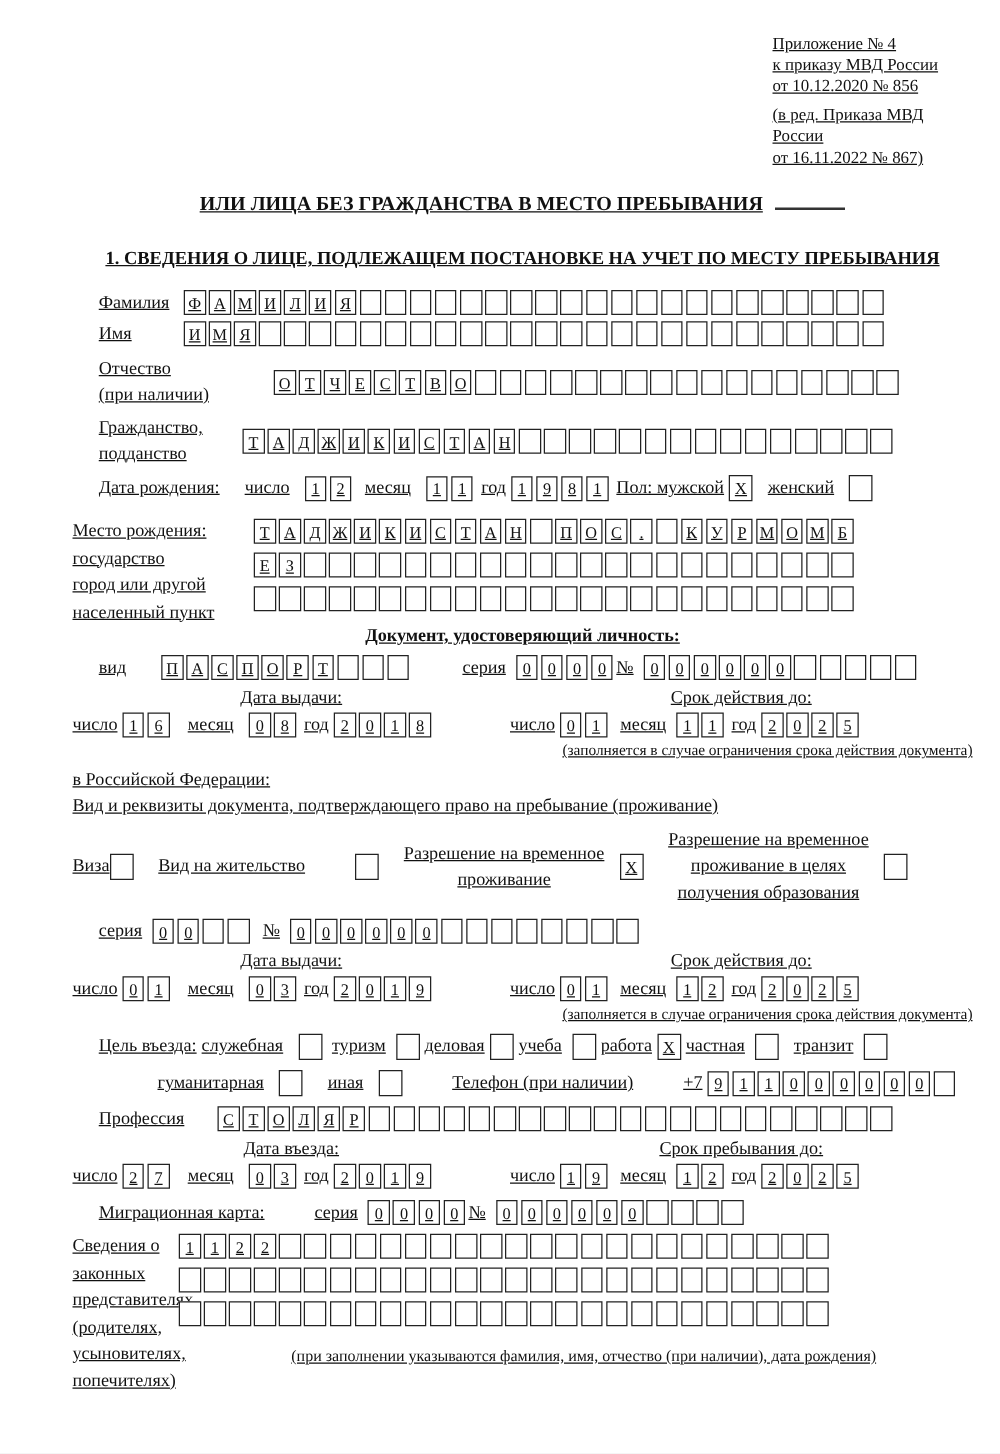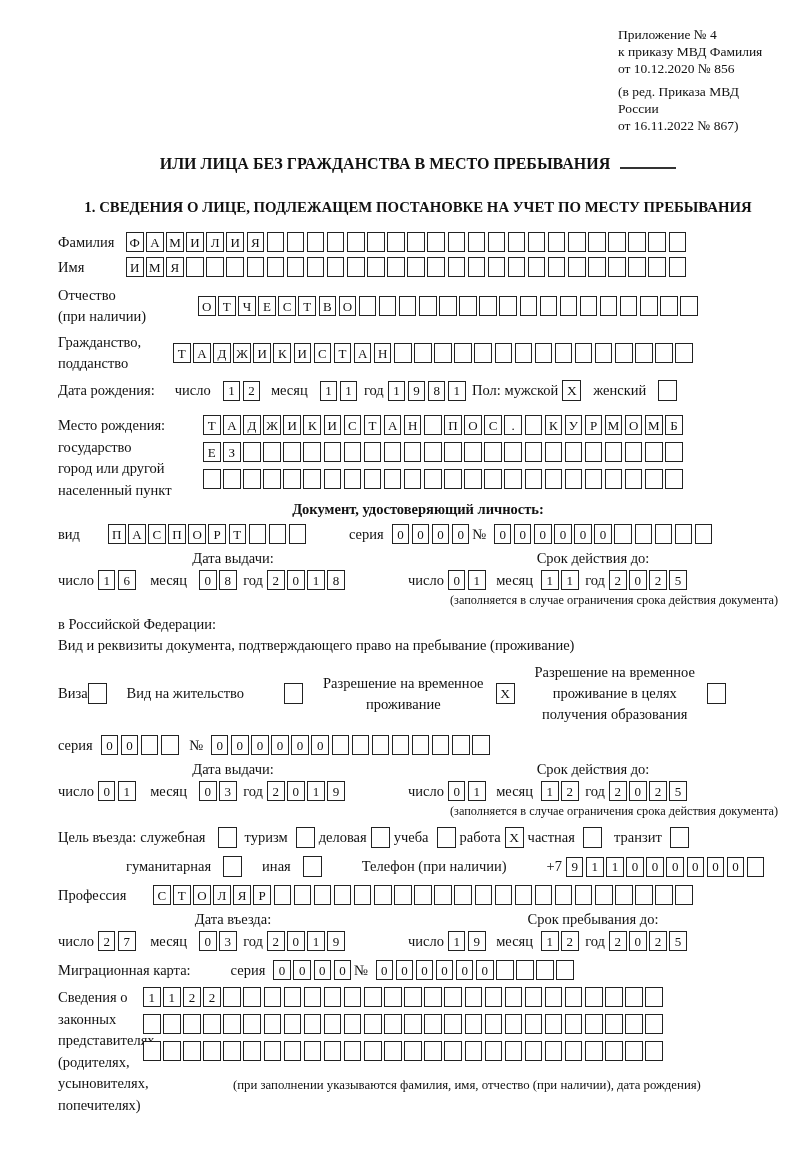--- a/index.html
+++ b/index.html
@@ -1,31 +1,31 @@
 <!DOCTYPE html>
 <html><head>
 <meta charset="utf-8">
 <style>
   * { box-sizing: border-box; margin: 0; padding: 0; }
   html, body { background: #e8e8e8; }
   body { font-family: "Liberation Serif", "DejaVu Serif", serif; color: #111; }
   .page {
     width: 800px; height: 1163px; margin: 0 auto; background: #fff;
-    padding: 26px 22px 0 58px; overflow: hidden; position: relative;
+    padding: 26px 22px 0 58px; overflow: hidden; position: relative; text-decoration: underline;
   }
   .top-right { margin-left: 560px; font-size: 13.5px; line-height: 17px; }
   .top-right .amend { margin-top: 6px; }
   .forma { text-align: right; font-weight: bold; font-size: 15px; margin-top: 18px; padding-right: 4px; }
   .title { text-align: center; font-weight: bold; font-size: 16px; line-height: 23px; margin-top: 18px; }
   .underline { display: inline-block; width: 56px; border-bottom: 2.5px solid #333; margin-left: 10px; vertical-align: baseline; }
   .section-heading { text-align: center; font-weight: bold; font-size: 14.8px; margin-top: 24px; margin-bottom: 16px; }
 
   .row { display: flex; align-items: center; margin-bottom: 5px; }
   .row.top { align-items: center; }
-  .lbl { font-size: 14.5px; flex: 0 0 auto; }
+  .lbl { font-size: 14.5px; flex: 0 0 auto; margin-left: 21px; }
   .sub-lbl { font-size: 14.5px; flex: 0 0 auto; }
   .two-line { display: flex; flex-direction: column; line-height: 21px; }
   .w68 { width: 68px; } .w140 { width: 140px; } .w115 { width: 115px; }
   .w95 { width: 95px; } .w50 { width: 50px; } .w145 { width: 145px; } .w85 { width: 85px; }
 
   .cells { display: inline-flex; flex-wrap: nowrap; }
   .cell {
     display: inline-flex; align-items: center; justify-content: center;
     width: 17.5px; height: 20px; border: 1.6px solid #222; margin-right: 2.6px;
     font-size: 13px; line-height: 1; background: #fff; flex: 0 0 auto;
@@ -59,21 +59,21 @@
   .label-col { display: flex; flex-direction: column; font-size: 14.5px; line-height: 21.5px; flex: 0 0 auto; }
   .cells-col { display: flex; flex-direction: column; }
 </style>
 </head>
 <body>
 
 <div class="page">
 
   <div class="top-right">
     <div>Приложение № 4</div>
-    <div>к приказу МВД Фамилия</div>
+    <div>к приказу МВД России</div>
     <div>от 10.12.2020 № 856</div>
     <div class="amend">
       <div>(в ред. Приказа МВД России</div>
       <div>от 16.11.2022 № 867)</div>
     </div>
   </div>
 
 
   <div class="title">
     <div>

